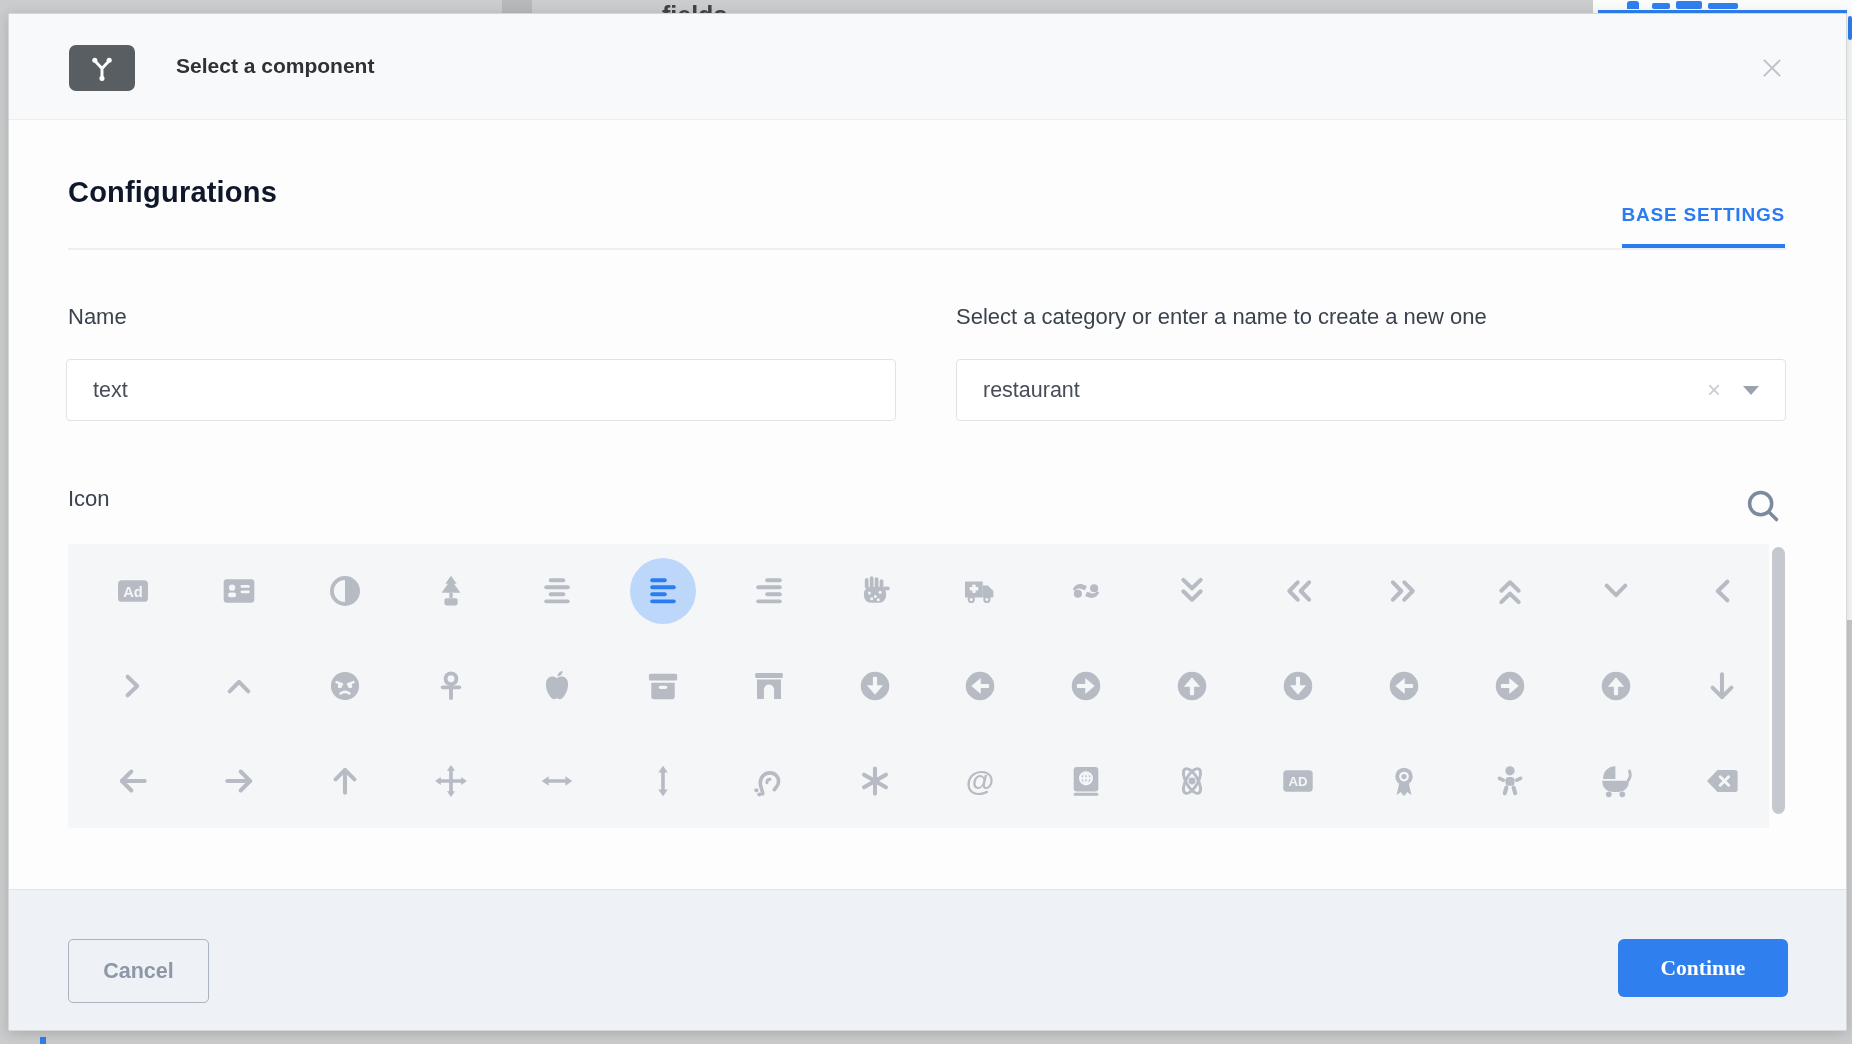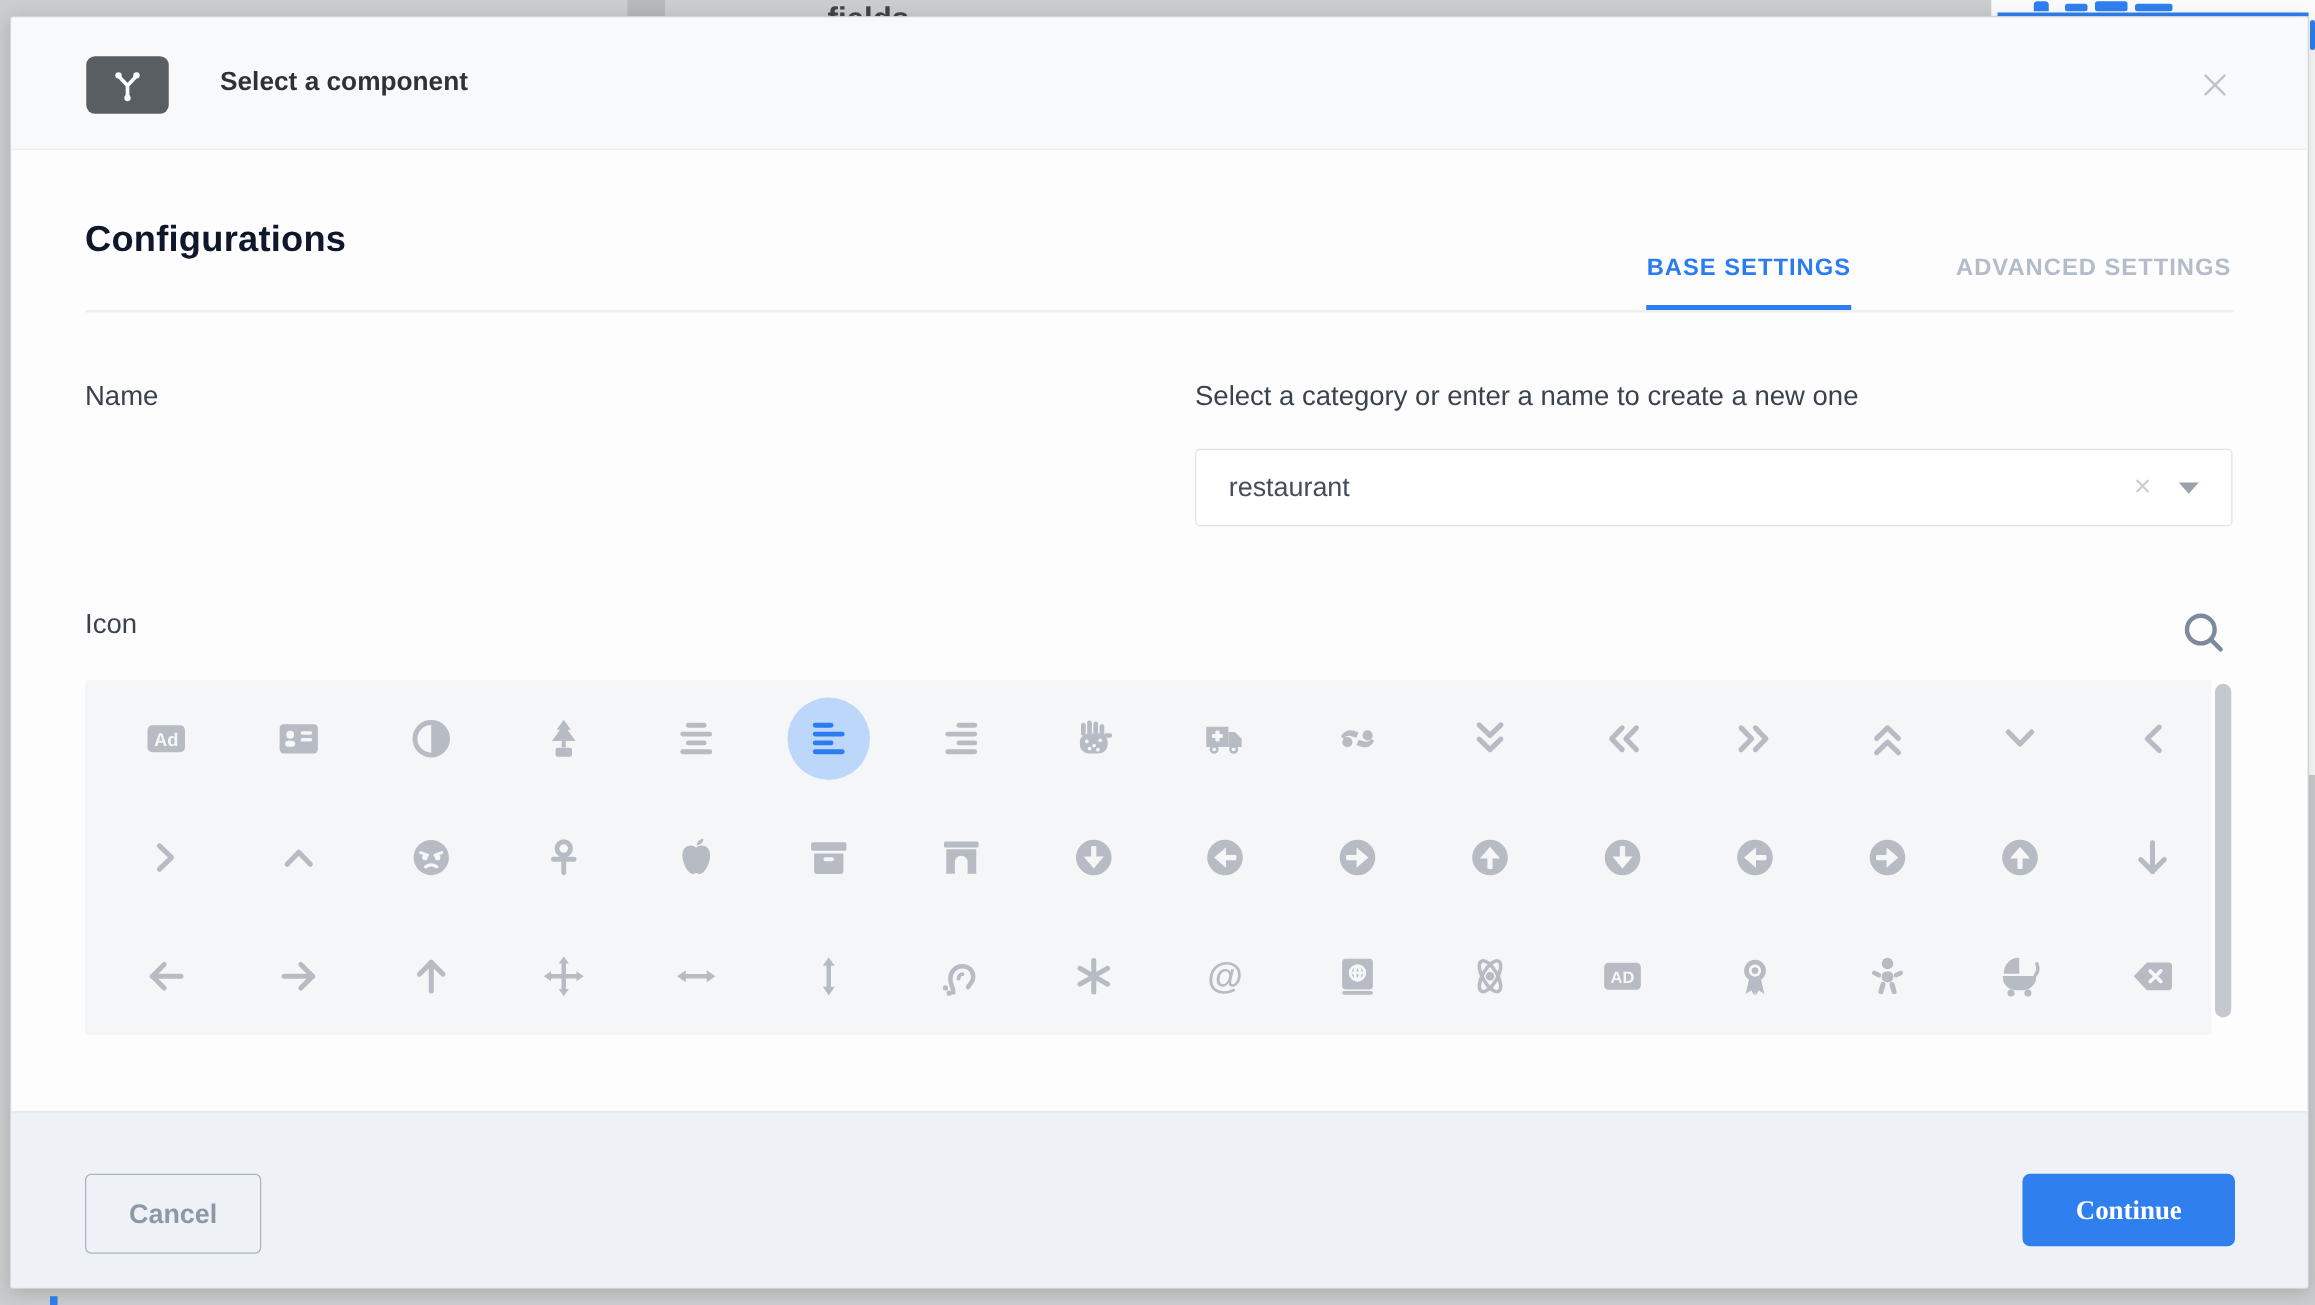--- a/index.html
+++ b/index.html
@@ -104,27 +104,27 @@
         <svg width="26" height="26" viewBox="0 0 24 24" fill="none" stroke="#bdc3cb" stroke-width="1.8" stroke-linecap="round">
           <path d="M5 5 L19 19 M19 5 L5 19"></path>
         </svg>
       </div>
     </div>
 
     <div class="section-title">Configurations</div>
 
     <div class="tabs">
       <div class="tab active">BASE SETTINGS</div>
-      <div class="tab">ADVANCED SETTINGS</div>
     </div>
     <div class="tabs-divider"></div>
 
     <div class="field-label label-name">Name</div>
     <div class="field-label label-category">Select a category or enter a name to create a new one</div>
 
+    <input class="text-input" type="text" value="text" style="">
 
     <div class="select-box">
       <div class="select-value">restaurant</div>
       <div class="select-clear">×</div>
       <div class="select-caret"></div>
     </div>
 
     <div class="icon-label">Icon</div>
     <div class="search-btn">
       <svg width="40" height="40" viewBox="0 0 34 34" fill="none" stroke="#7d8a9e" stroke-width="3" stroke-linecap="round">

